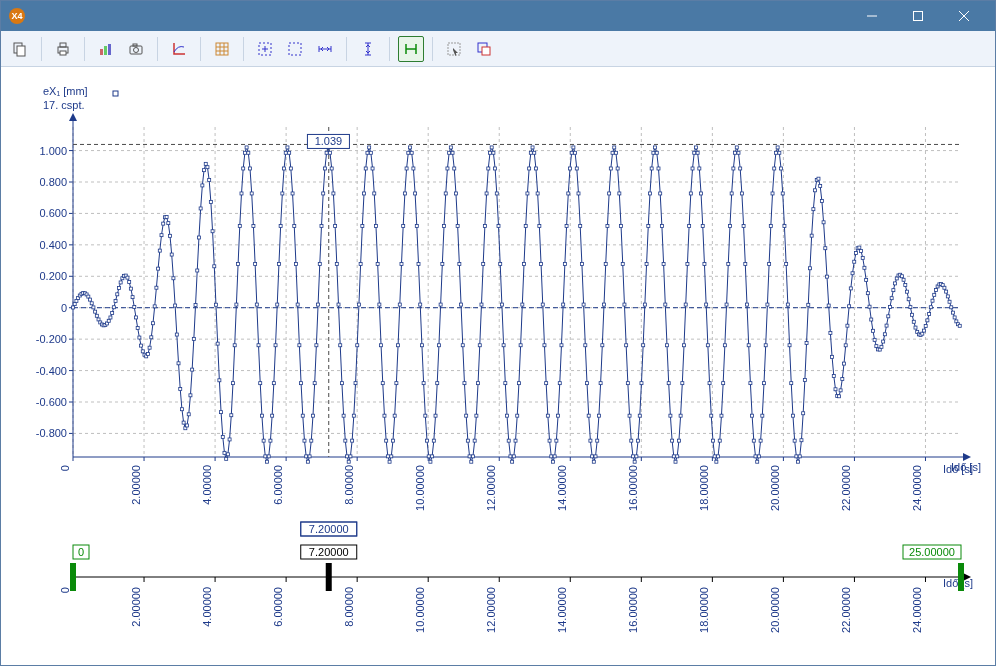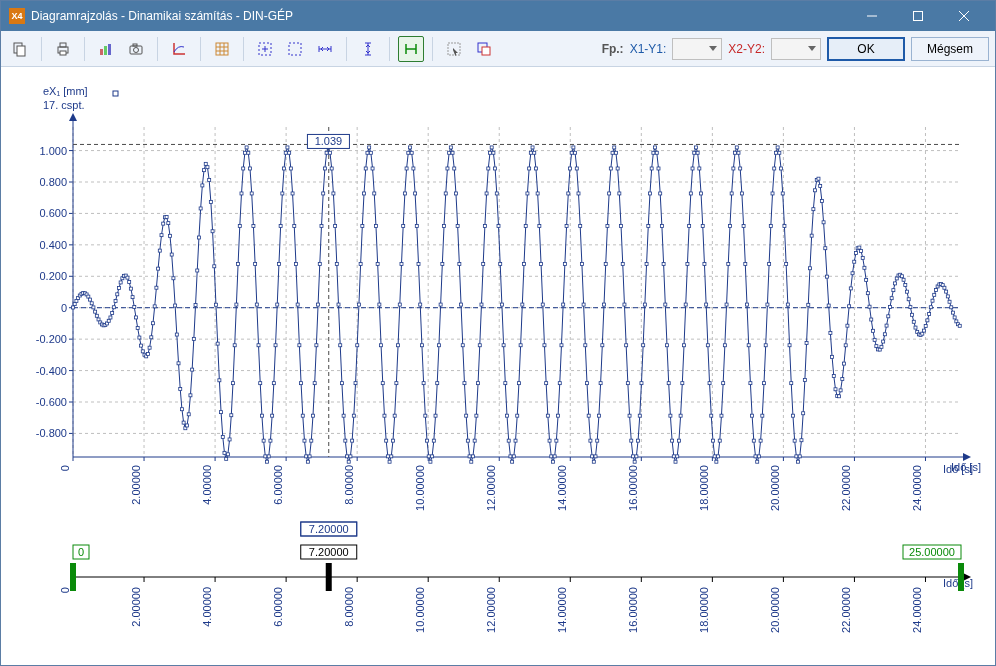--- a/index.html
+++ b/index.html
@@ -2,21 +2,21 @@
 <html><head>
 <meta charset="utf-8">
 <style>
   * { box-sizing: border-box; }
   body { margin:0; font-family: "Segoe UI", Tahoma, sans-serif; font-size:12px;
          background:#fff; width:996px; height:666px; overflow:hidden;
          border:1px solid #5b7da5; display:flex; flex-direction:column;}
   
   .titlebar { height:30px; background:#4a79a5; color:#fff; display:flex;
               align-items:center; padding:0 8px; font-size:12px;}
-  .titlebar .icon { width:16px; height:16px; background:#d97812; border-radius:0;
+  .titlebar .icon { width:16px; height:16px; background:#d97812; border-radius:8px;
                     display:flex; align-items:center; justify-content:center;
                     font-size:9px; font-weight:bold; color:#fff; margin-right:6px;}
   .titlebar .spacer { flex:1; }
   .winbtn { width:46px; height:30px; display:flex; align-items:center;
             justify-content:center; color:#fff; }
   .winbtn svg { stroke:#fff; stroke-width:1; fill:none; }
   
   .toolbar { height:36px; background:#eef3fa; border-bottom:1px solid #c8d4e3;
              display:flex; align-items:center; padding:0 6px; gap:4px;}
   .tbtn { width:26px; height:26px; border:1px solid transparent; border-radius:2px;
@@ -44,21 +44,20 @@
   .ann { font-size:11px; fill:#1e3a8a;}
   .annbox { fill:#fff; stroke:#1e3a8a; stroke-width:1;}
   .greenbox { fill:#fff; stroke:#0a8a0a; stroke-width:1;}
   .blackbox { fill:#fff; stroke:#000; stroke-width:1;}
 </style>
 </head>
 <body>
 
 <div class="titlebar">
   <div class="icon">X4</div>
-  <div>Diagramrajzolás - Dinamikai számítás - DIN-GÉP</div>
   <div class="spacer"></div>
   <div class="winbtn">
     <svg width="10" height="10">
         <path d="M0 5 H10"></path>
       </svg>
     </div>
   <div class="winbtn">
     <svg width="10" height="10">
         <rect x="0.5" y="0.5" width="9" height="9"></rect>
       </svg>
@@ -152,29 +151,20 @@
         <path d="M7 7 l5 5 l-2 0 l0 3 l-1 -1 l-2 -5 z" fill="#555"></path>
       </svg>
     </div>
   <div class="tbtn">
     <svg width="16" height="16" viewBox="0 0 16 16">
         <rect x="2" y="2" width="9" height="9" fill="none" stroke="#33c"></rect>
         <rect x="6" y="6" width="8" height="8" fill="#fff" stroke="#c33"></rect>
       </svg>
     </div>
 
-  <div class="right">
-    <span class="fplabel">Fp.:</span>
-    <span class="x1label">X1-Y1:</span>
-    <div class="combo"></div>
-    <span class="x2label">X2-Y2:</span>
-    <div class="combo"></div>
-    <div class="okbtn">OK</div>
-    <div class="cancelbtn">Mégsem</div>
-  </div>
 </div>
 
 <div class="plotwrap">
   <svg class="plot" id="plot" width="996" height="598">
       <text x="42" y="28" class="axtitle">eX₁  [mm]</text>
       <text x="42" y="42" class="axtitle">17. cspt.</text>
       <rect x="112" y="24" width="5" height="5" fill="none" stroke="#1e3a8a"></rect>
       <line x1="72" y1="366.42857142857144" x2="960" y2="366.42857142857144" stroke="#bfbfbf" stroke-dasharray="3 3"></line>
       <line x1="68" y1="366.42857142857144" x2="72" y2="366.42857142857144" stroke="#1e3a8a"></line>
       <text x="66" y="370.42857142857144" class="ytxt">-0.800</text>

